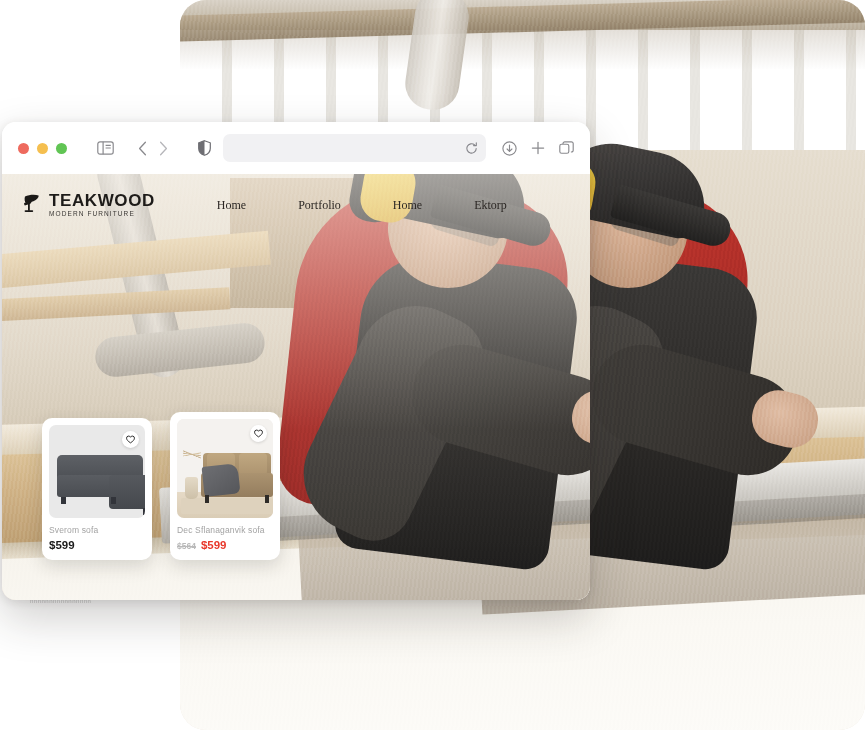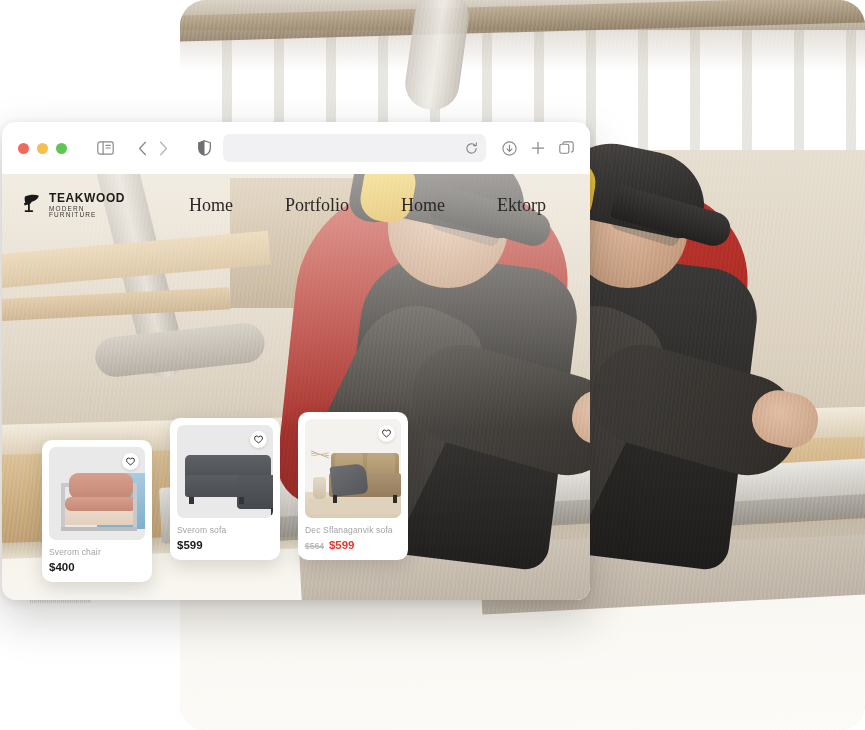--- a/index.html
+++ b/index.html
@@ -298,31 +298,31 @@
 
   .site-nav {
     position: absolute; left: 0; top: 0; right: 0; height: 62px;
     display: flex; align-items: center;
     padding: 0 18px;
   }
   .brand { display: flex; align-items: center; gap: 7px; }
   .brand-text { line-height: 1; }
   .brand-name {
     font-family: "Liberation Sans", sans-serif;
-    font-size: 12px; font-weight: bold; letter-spacing: .6px; color: #1d1b19;
+    font-size: 17px; font-weight: bold; letter-spacing: .6px; color: #1d1b19;
   }
   .brand-tag {
     font-size: 6.5px; letter-spacing: 1.1px; color: #3a3734; margin-top: 2px;
   }
   .site-links {
     display: flex; align-items: center; gap: 0; margin-left: 36px;
   }
   .site-link {
     font-family: "Liberation Serif", serif;
-    font-size: 18px;
+    font-size: 12px;
     color: #2b2724;
     padding: 0 26px;
     text-decoration: none;
     white-space: nowrap;
   }
 
   
   .cards {
     position: absolute;
     left: 40px;
@@ -651,43 +651,20 @@
         <div class="site-links">
           <a class="site-link" href="#">Home</a>
           <a class="site-link" href="#">Portfolio</a>
           <a class="site-link" href="#">Home</a>
           <a class="site-link" href="#">Ektorp</a>
         </div>
       </div>
 
       <div class="cards">
 
-        <div class="card c1">
-          <div class="card-imgwrap">
-            <div class="ill">
-              <div class="c1-bluechair"></div>
-              <div class="c1-frame3"></div>
-              <div class="c1-back"></div>
-              <div class="c1-seat"></div>
-              <div class="c1-arm"></div>
-              <div class="c1-frame1"></div>
-              <div class="c1-frame2"></div>
-              <div class="c1-frame4"></div>
-            </div>
-            <span class="fav">
-              <svg width="9" height="9" viewBox="0 0 11 10" fill="none" stroke="#232323" stroke-width="1.15" stroke-linejoin="round">
-                <path d="M5.5 9.1 C2.2 6.9 0.7 5.3 0.7 3.4 A2.5 2.5 0 0 1 5.5 2.3 A2.5 2.5 0 0 1 10.3 3.4 C10.3 5.3 8.8 6.9 5.5 9.1 Z"></path>
-              </svg>
-            </span>
-          </div>
-          <div class="card-title">Sverom chair</div>
-          <div class="card-price">
-            <span>$400</span>
-          </div>
-        </div>
 
         <div class="card c2 lift">
           <div class="card-imgwrap">
             <div class="ill">
               <div class="c2-back"></div>
               <div class="c2-seat"></div>
               <div class="c2-chaise"></div>
               <div class="c2-leg1"></div>
               <div class="c2-leg2"></div>
               <div class="c2-leg3"></div>

